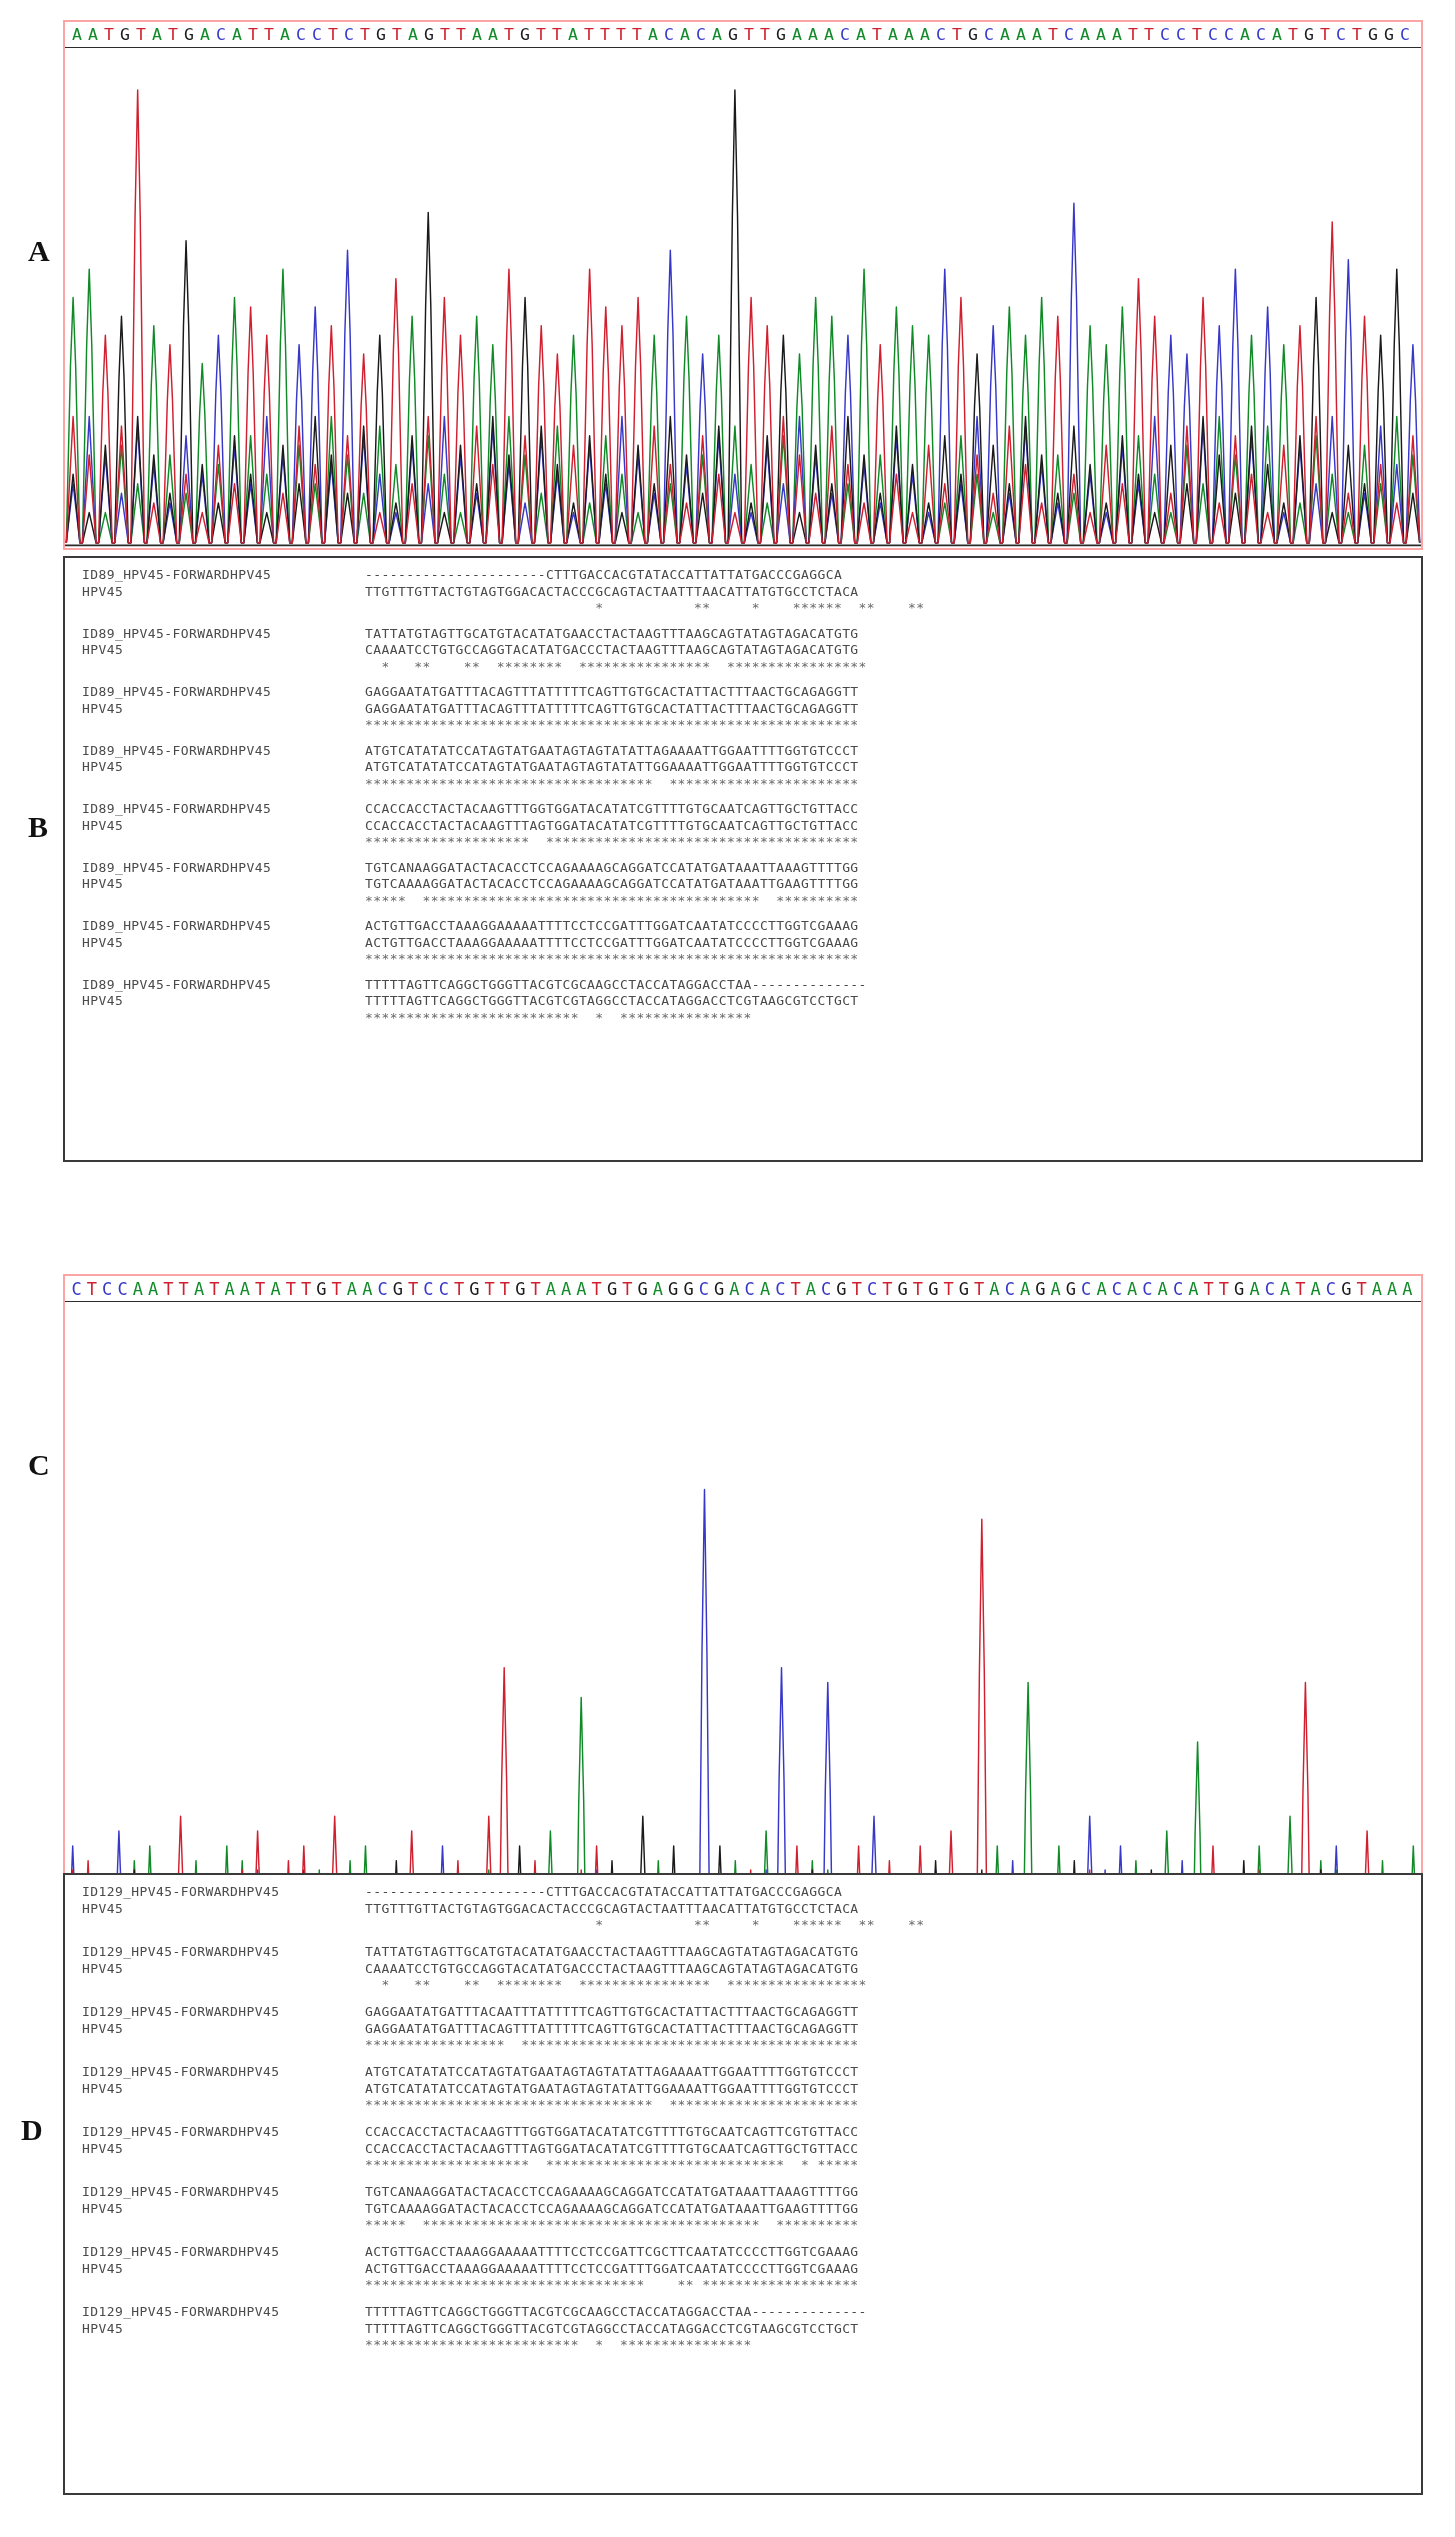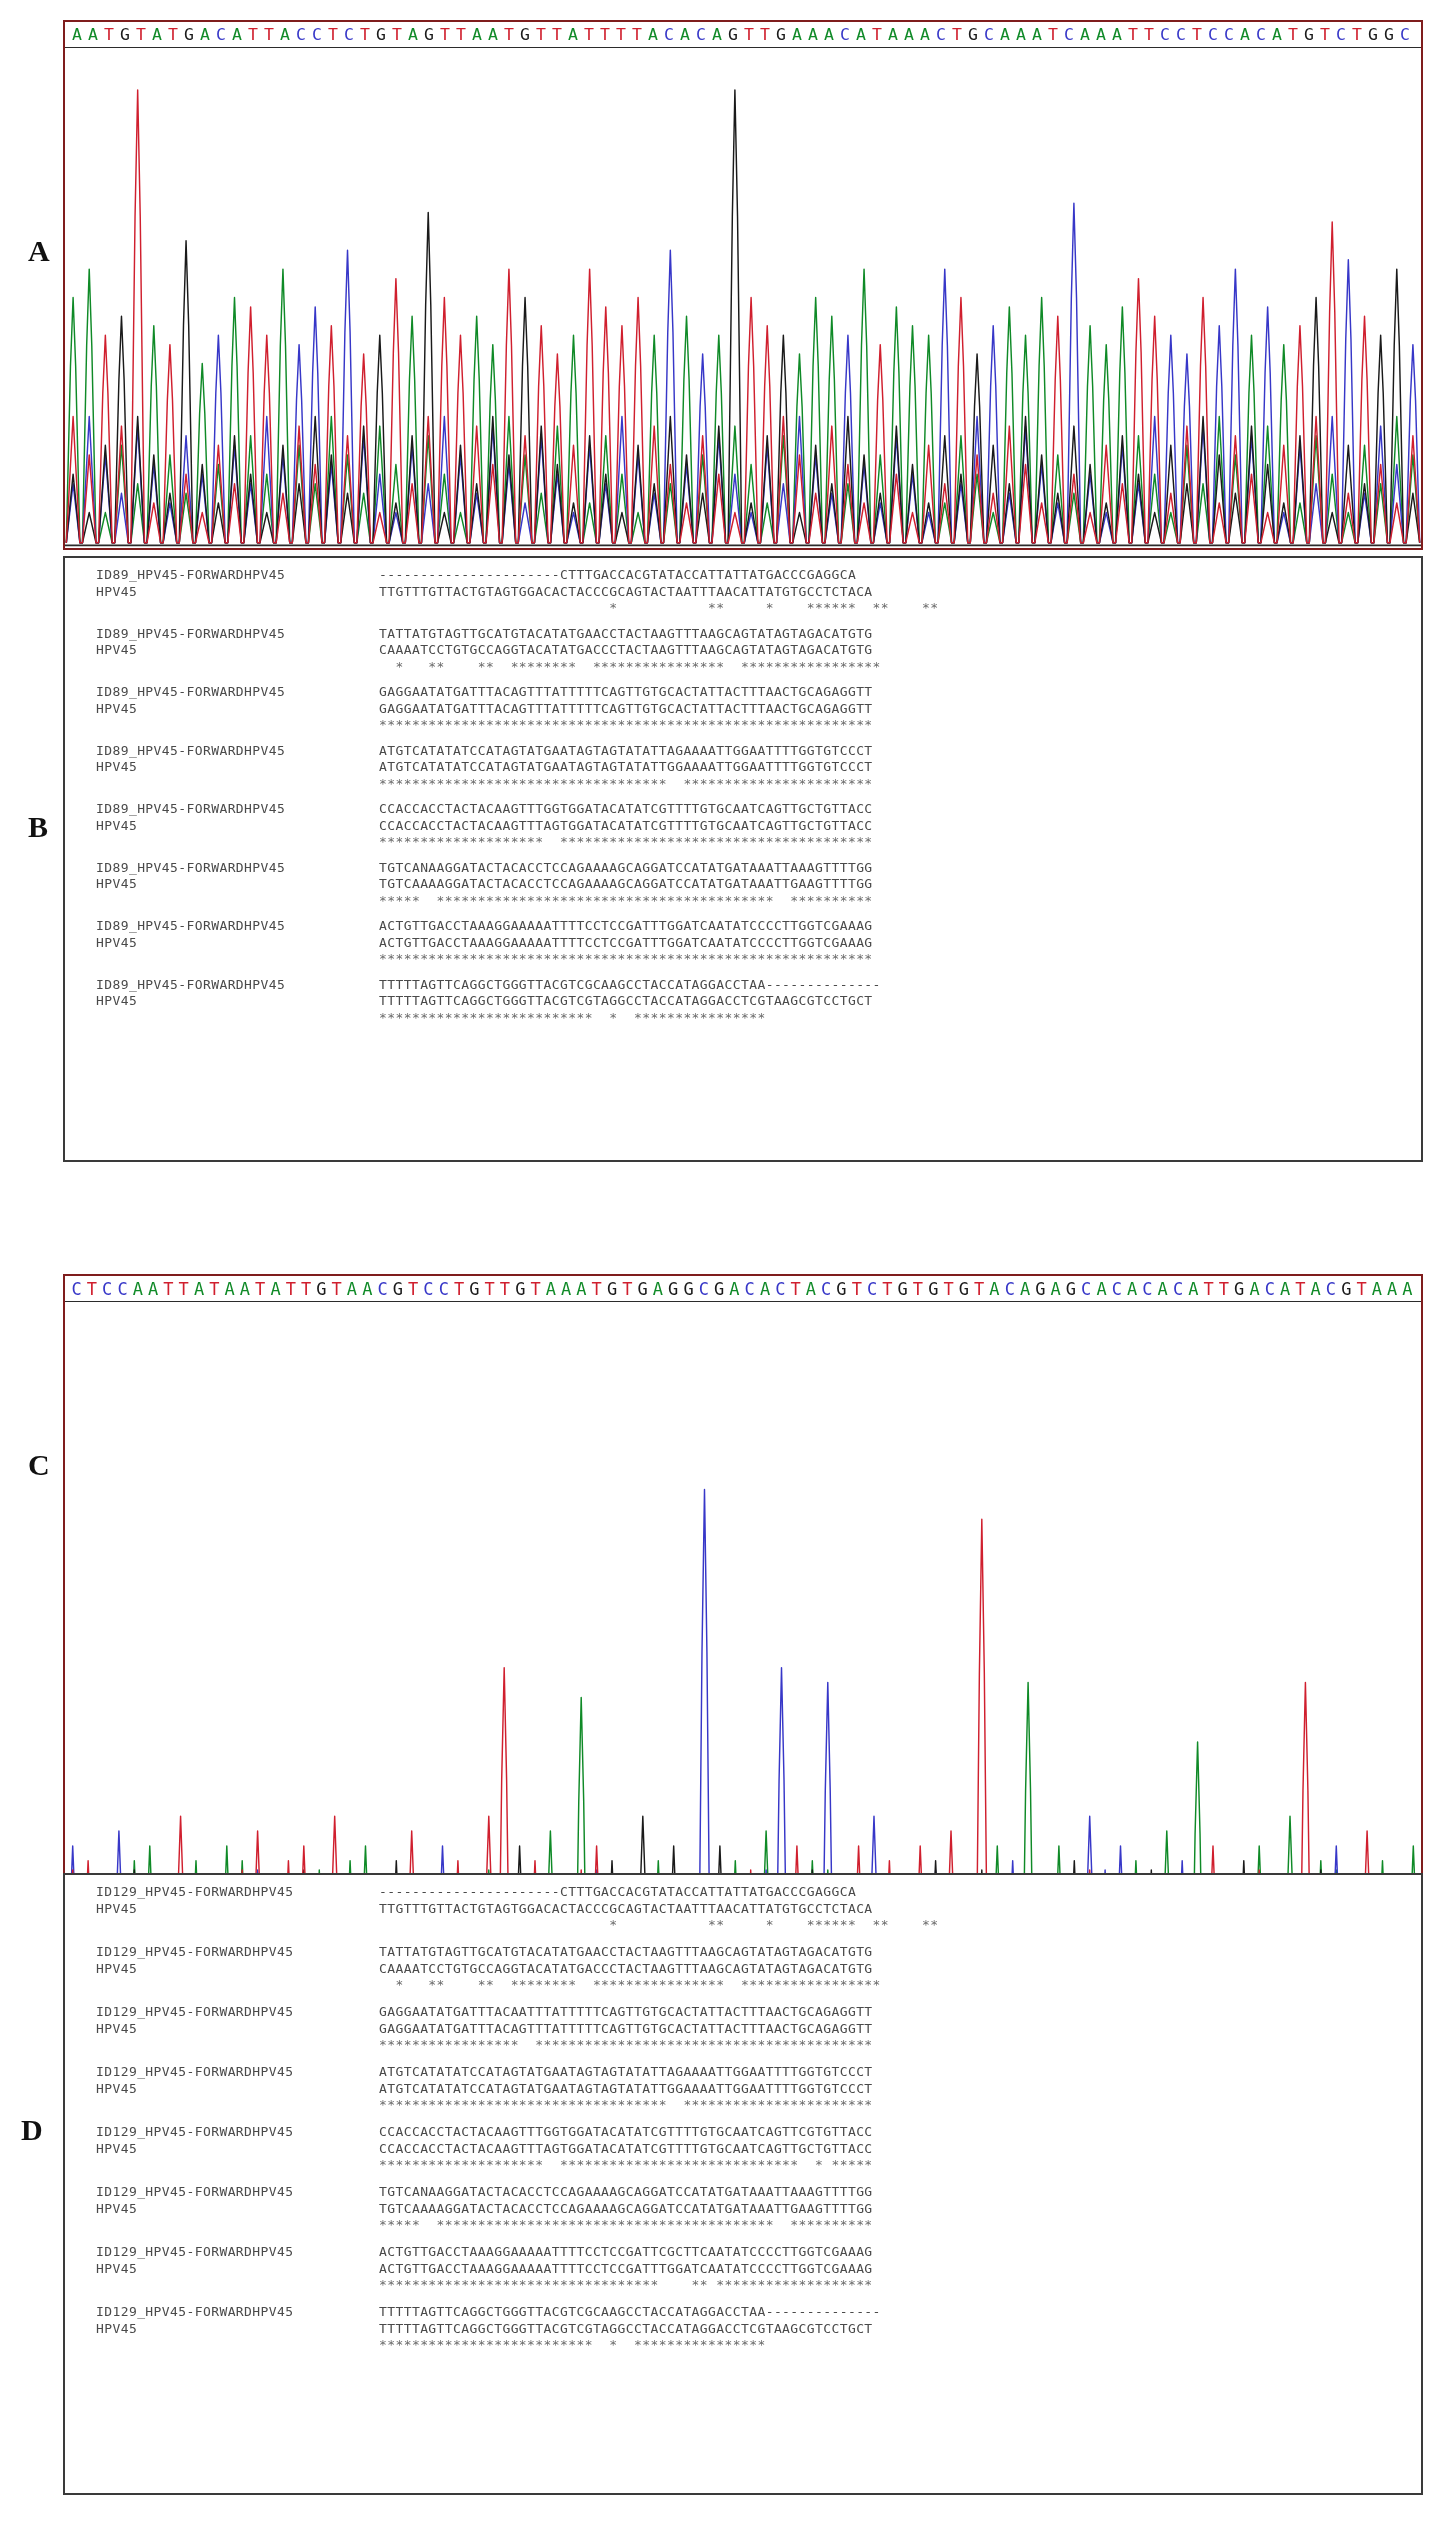--- a/index.html
+++ b/index.html
@@ -22,21 +22,21 @@
     letter-spacing:0.3px;
   }
   #letter-A{left:28px;top:234px;}
   #letter-B{left:28px;top:810px;}
   #letter-C{left:28px;top:1448px;}
   #letter-D{left:21px;top:2113px;}
 
   
   .chromato{
     position:absolute;
-    border:2px solid #7f1d1d;
+    border:2px solid #fca5a5;
     background:#ffffff;
     box-sizing:border-box;
     overflow:hidden;
   }
   #chromato-a{left:63px;top:20px;width:1360px;height:530px;}
   #chromato-c{left:63px;top:1274px;width:1360px;height:802px;}
 
   .basecall-row{
     position:absolute;
     left:0;top:0;right:0;
@@ -76,21 +76,21 @@
     padding:9.2px 0 9.2px 0;
     overflow:hidden;
   }
   #align-b{left:63px;top:556px;width:1360px;height:606px;}
   #align-d{left:63px;top:1873px;width:1360px;height:622px;}
 
   .align-block{
     display:flex;
     flex-direction:column;
     margin:0 0 10.5px 0;
-    padding-left:31px;
+    padding-left:17px;
   }
   .align-line{
     display:flex;
     align-items:baseline;
     white-space:pre;
     font-family:"DejaVu Sans Mono", monospace;
     font-size:13px;
     line-height:16.5px;
     color:#4a4a4a;
     letter-spacing:0.4px;

